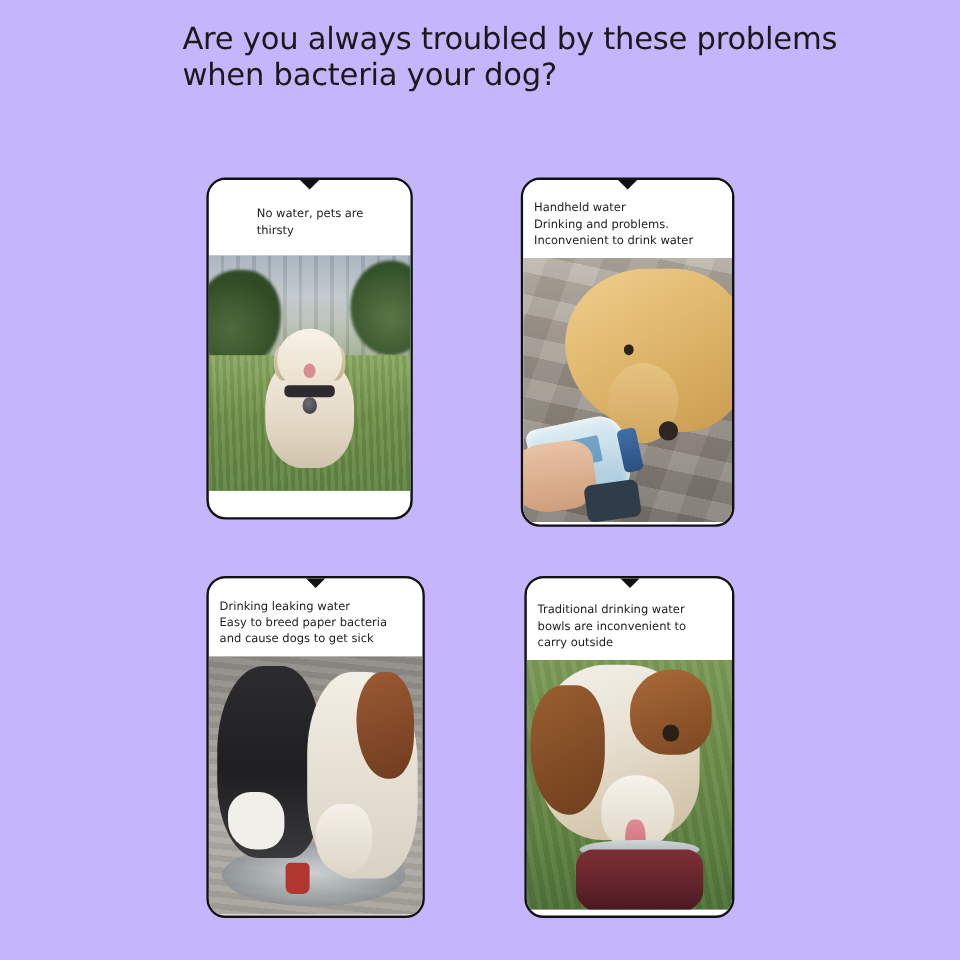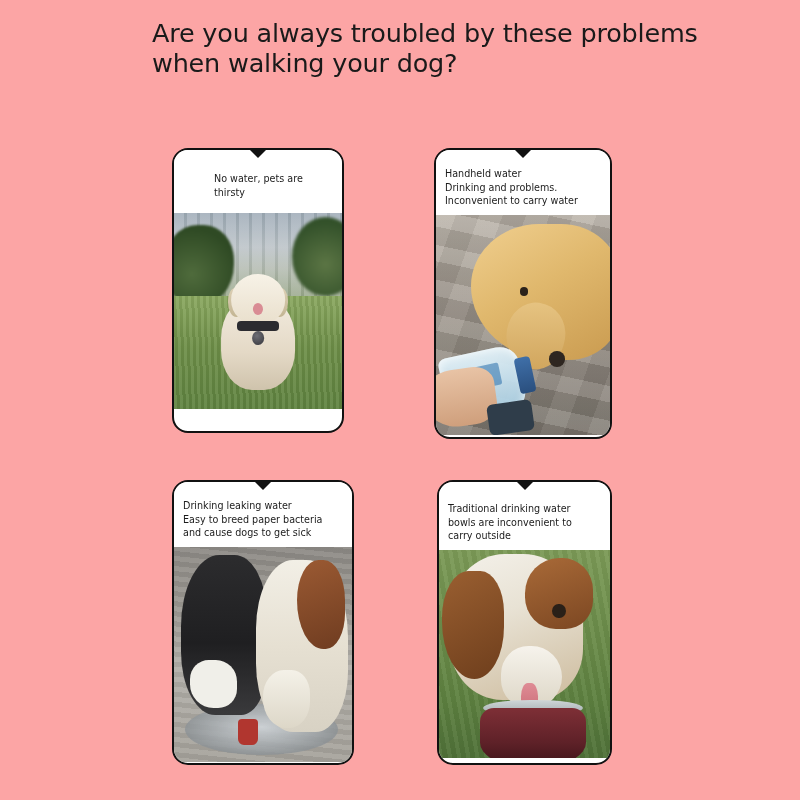--- a/index.html
+++ b/index.html
@@ -10,21 +10,21 @@
     width: 800px;
     height: 800px;
     background: #ffffff;
     font-family: "DejaVu Sans", sans-serif;
     overflow: hidden;
   }
   .page {
     position: relative;
     width: 800px;
     height: 800px;
-    background: #fca5a5;
+    background: #c4b5fd;
   }
   .headline {
     position: absolute;
     left: 152px;
     top: 18px;
     width: 600px;
     color: #1a1a1a;
     font-size: 25.5px;
     line-height: 1.18;
     letter-spacing: -0.2px;
@@ -348,21 +348,21 @@
     border-radius: 50%;
   }
 </style>
 </head>
 <body>
 
 <div class="page">
 
   <div class="headline">
     <span>Are you always troubled by these problems</span>
-    <span class="line2">when walking your dog?</span>
+    <span class="line2">when bacteria your dog?</span>
   </div>
 
   <div class="grid">
 
     <div class="card c1">
       <div class="notch"></div>
       <div class="caption">
         <div>No water, pets are thirsty</div>
       </div>
       <div class="photo p1">
@@ -378,21 +378,21 @@
         <div class="collar"></div>
         <div class="tag"></div>
       </div>
     </div>
 
     <div class="card c2">
       <div class="notch"></div>
       <div class="caption">
         <div>Handheld water</div>
         <div>Drinking and problems.</div>
-        <div>Inconvenient to carry water</div>
+        <div>Inconvenient to drink water</div>
       </div>
       <div class="photo p2">
         <div class="pave"></div>
         <div class="retriever"></div>
         <div class="snout"></div>
         <div class="eye"></div>
         <div class="nose"></div>
         <div class="bottle">
           <div class="cap"></div>
         </div>

